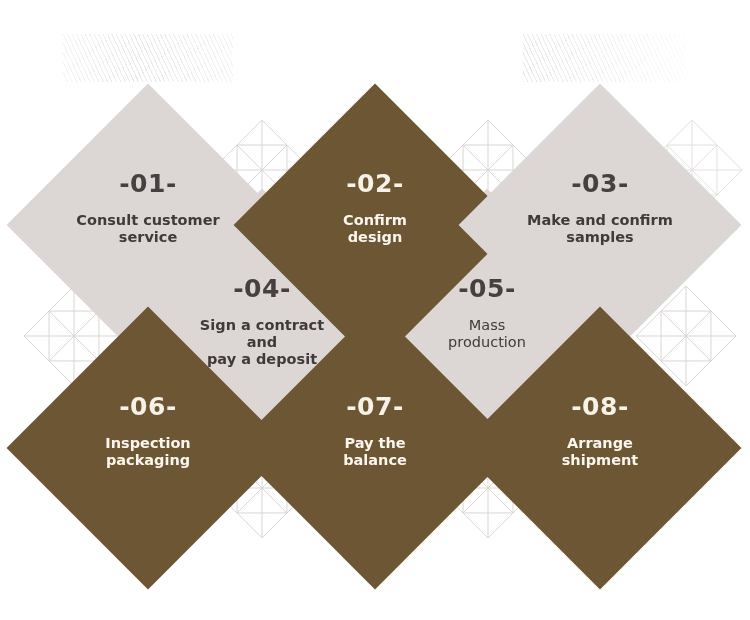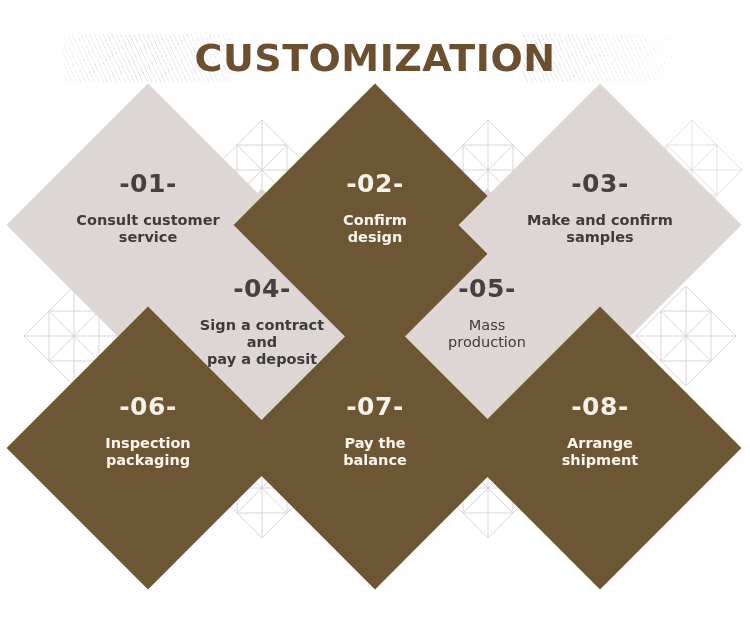--- a/index.html
+++ b/index.html
@@ -188,21 +188,20 @@
         <line x1="26" y1="26" x2="74" y2="74"></line>
         <line x1="74" y1="26" x2="26" y2="74"></line>
       </g>
     </svg>
   </div>
 
   <div class="title-band">
     <div class="stripes left"></div>
     <div class="stripes right"></div>
   </div>
-  <div class="title-text">CUSTOMIZATION</div>
 
   <div class="diamond d-light" style="left:162px;top:230px;">
     <div class="inner">
       <div class="num">-04-</div>
       <div class="lbl">Sign a contract
 and
 pay a deposit</div>
     </div>
   </div>
 

